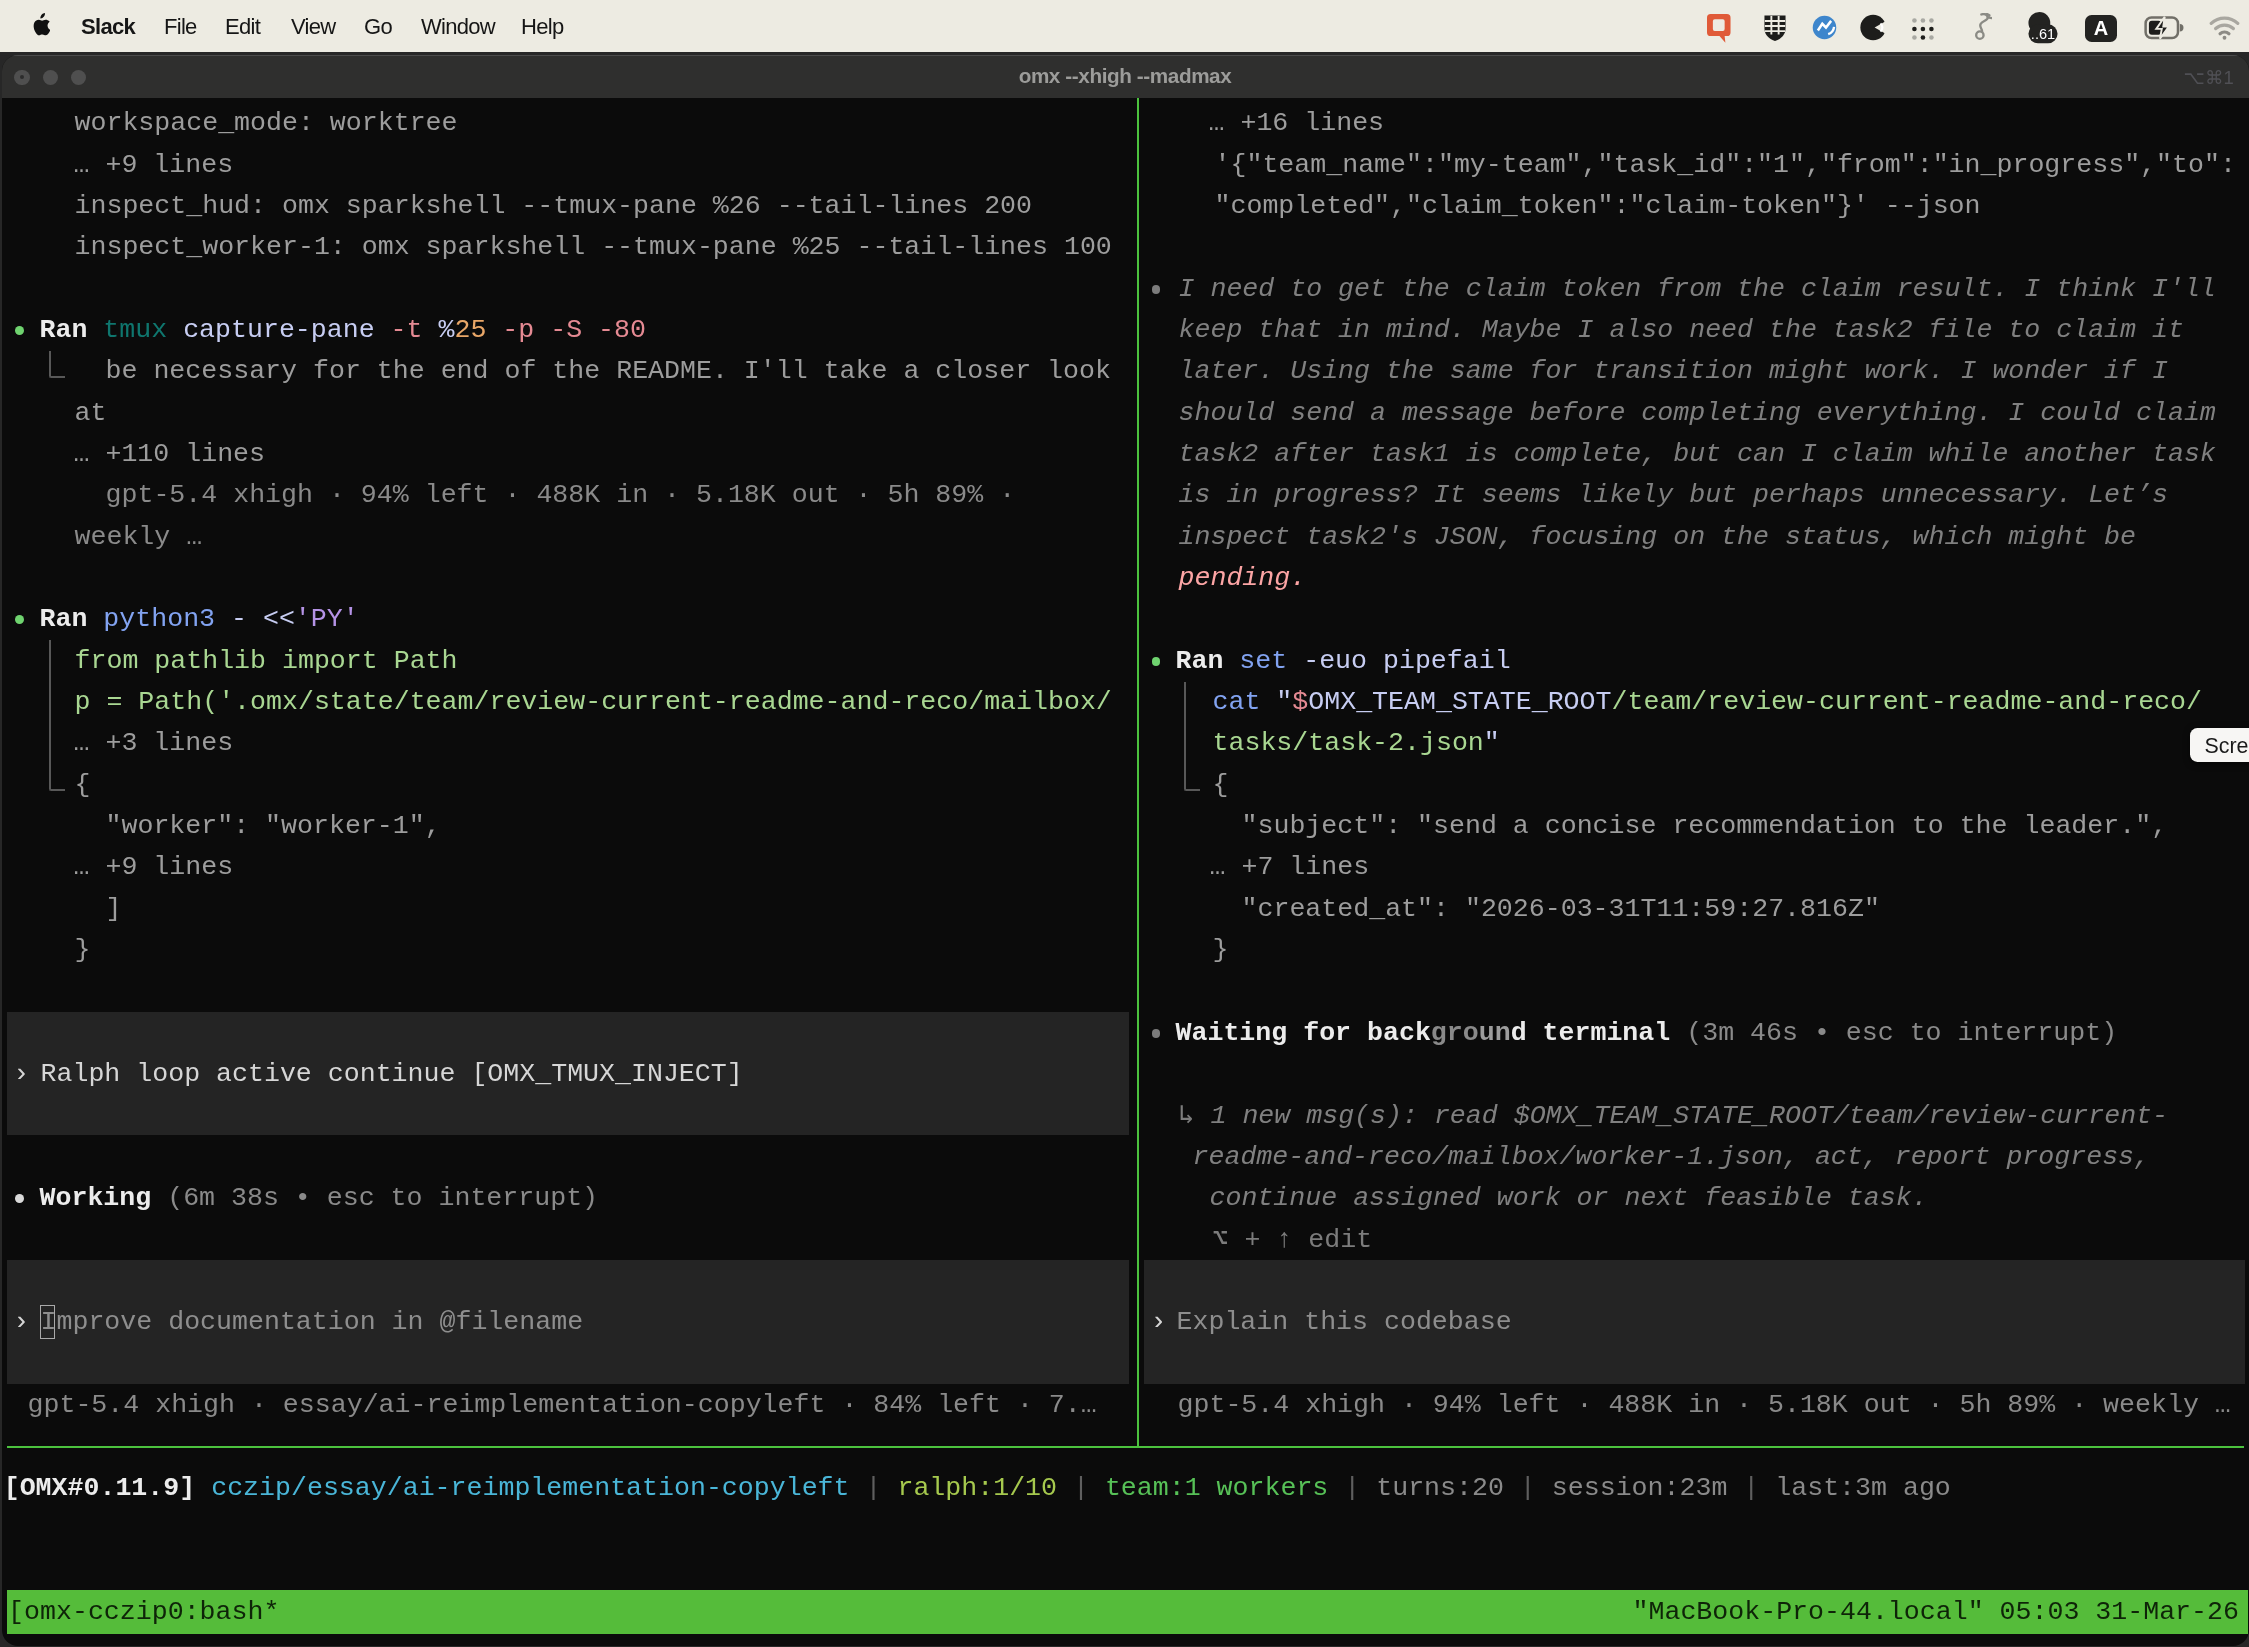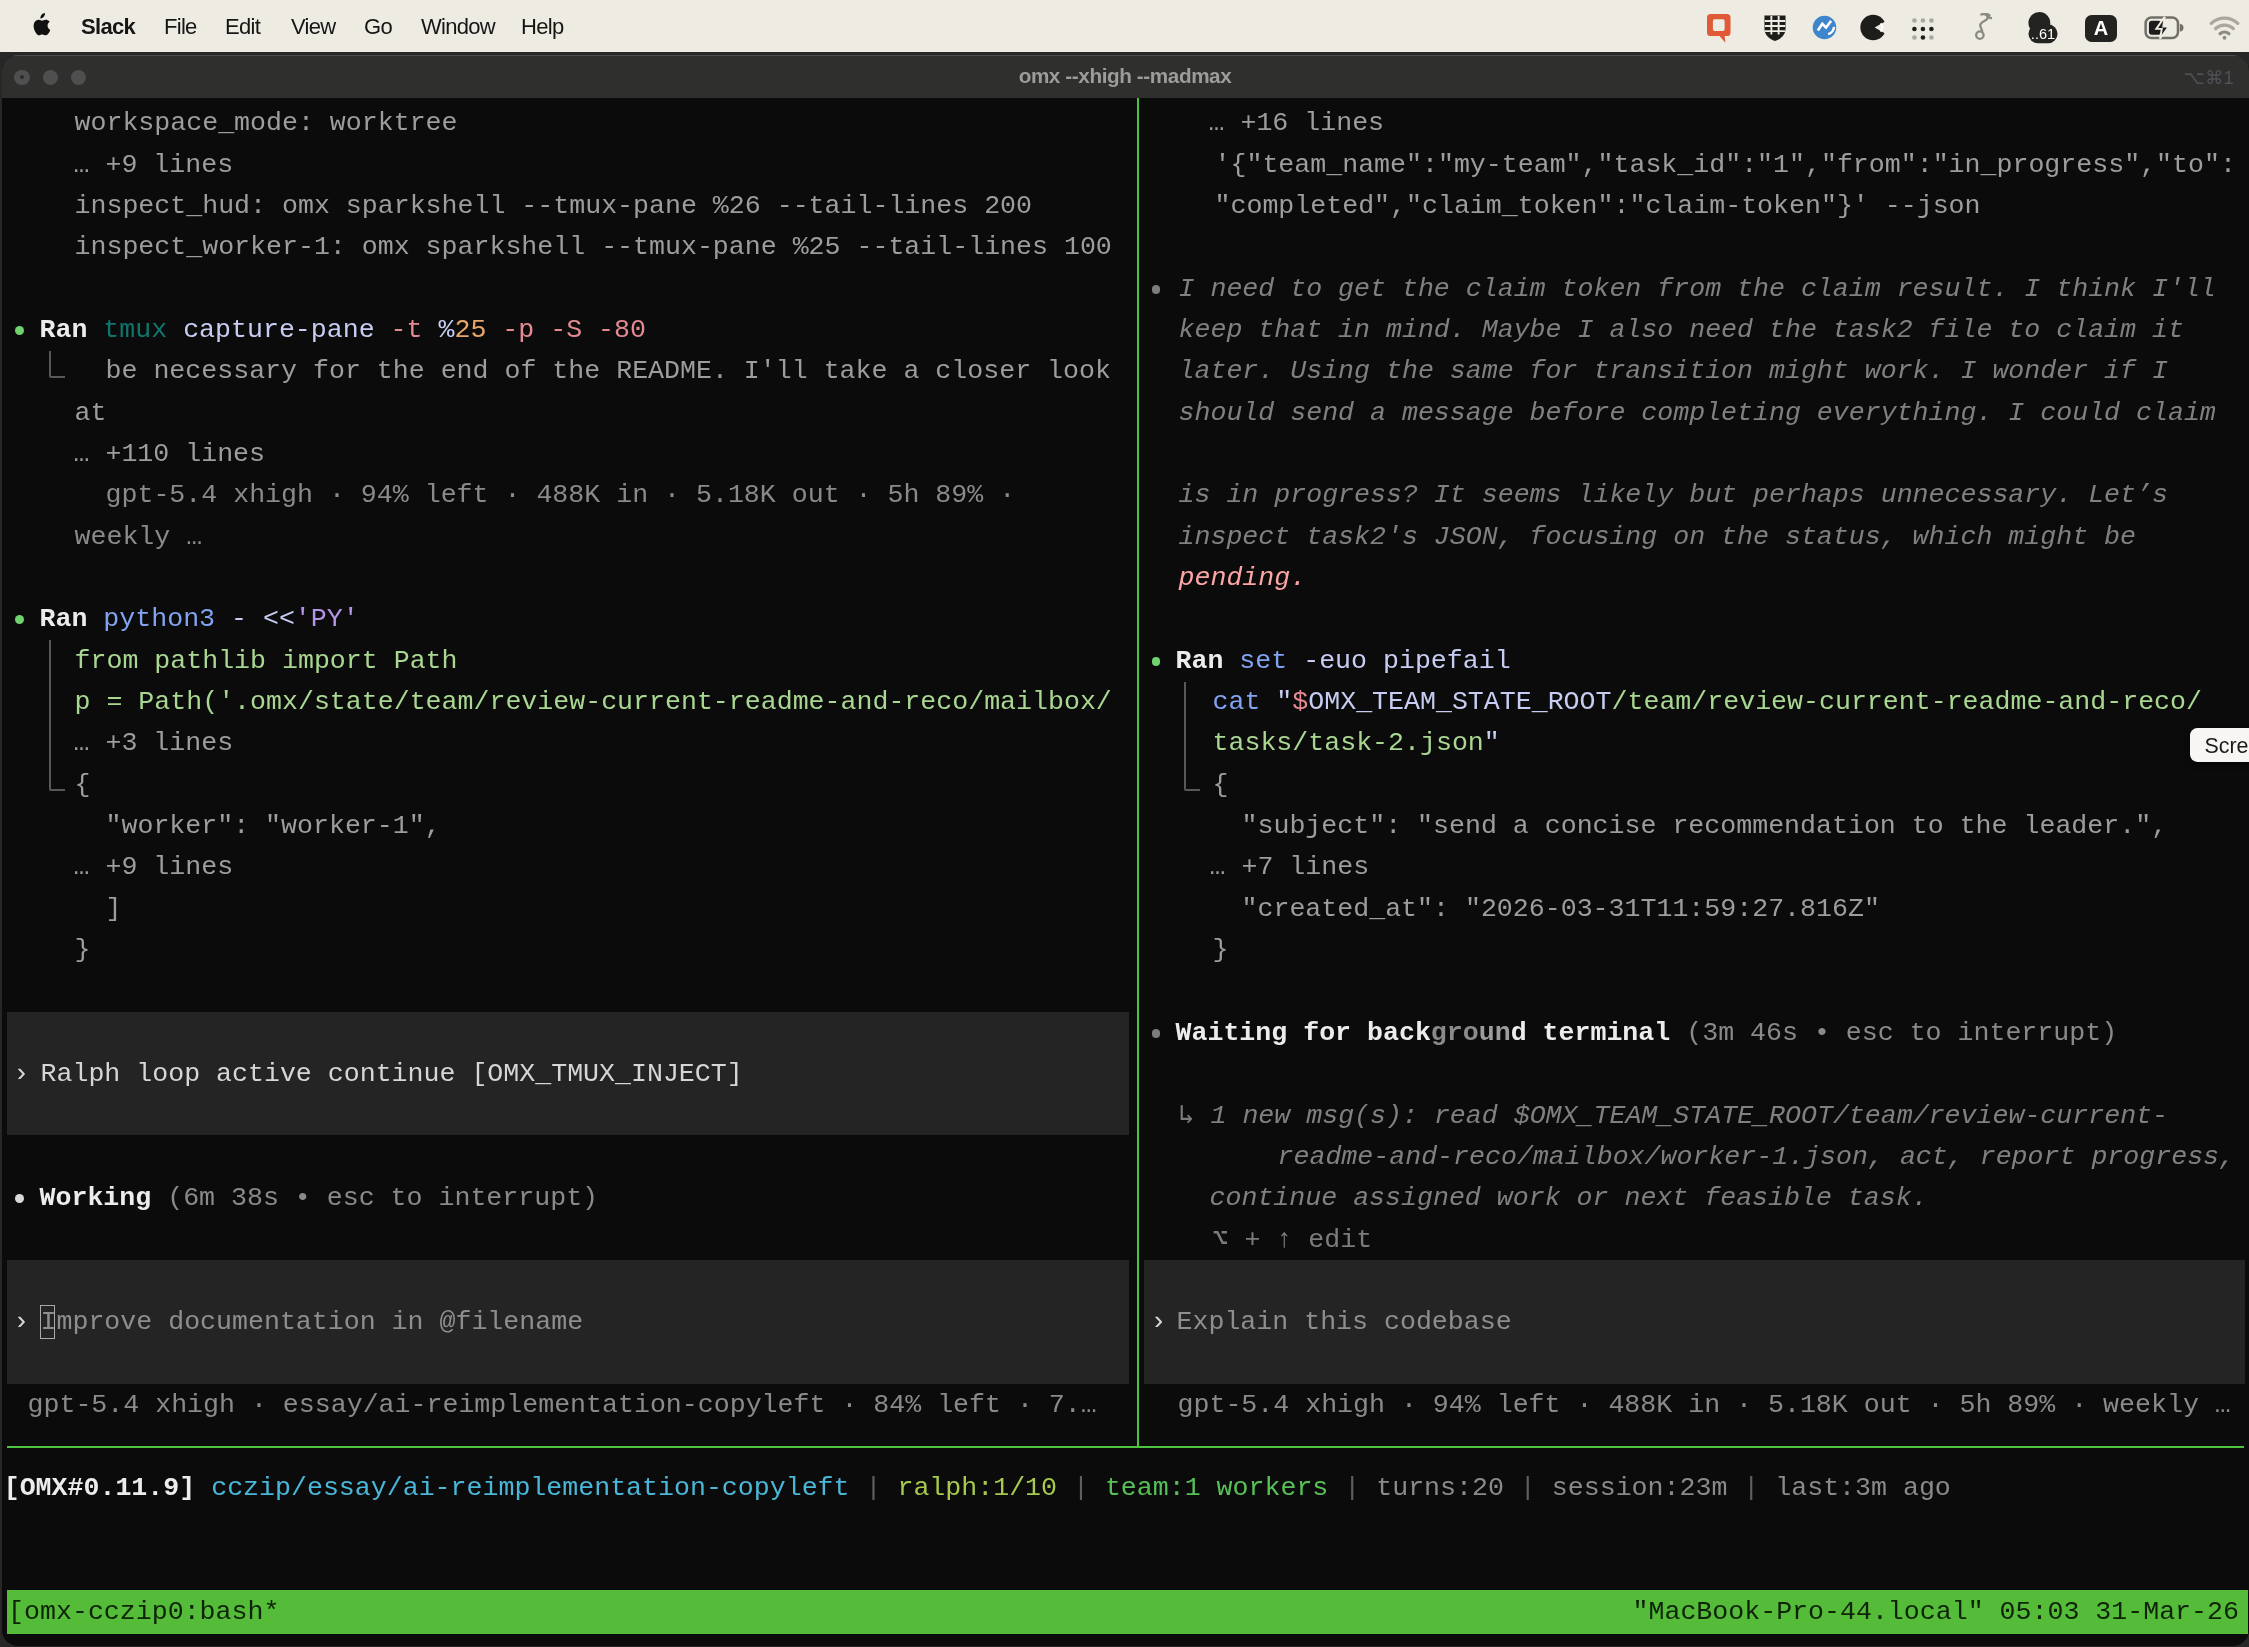--- a/index.html
+++ b/index.html
@@ -139,37 +139,38 @@
     <div class="ln " style="left:26px;top:1334px"><span style="color:#8a8a8a;">gpt-5.4 xhigh · essay/ai-reimplementation-copyleft · 84% left · 7.…</span></div>
     <div class="gsep" style="left:1135px;top:43px;width:2.2px;height:1349px"></div>
     <div class="ln " style="left:1207px;top:52px">… +16 lines</div>
     <div class="ln " style="left:1213px;top:94px">'{"team_name":"my-team","task_id":"1","from":"in_progress","to":</div>
     <div class="ln " style="left:1213px;top:135px">"completed","claim_token":"claim-token"}' --json</div>
     <div style="position:absolute;left:1150px;top:230px;width:8.9px;height:8.9px;border-radius:50%;background:#7c7c7c"></div>
     <div class="ln " style="left:1177px;top:218px"><span style="color:#808080;font-style:italic;margin-top:32px;">I need to get the claim token from the claim result. I think I'll</span></div>
     <div class="ln " style="left:1177px;top:259px"><span style="color:#808080;font-style:italic;">keep that in mind. Maybe I also need the task2 file to claim it</span></div>
     <div class="ln " style="left:1177px;top:300px"><span style="color:#808080;font-style:italic;">later. Using the same for transition might work. I wonder if I</span></div>
     <div class="ln " style="left:1177px;top:342px"><span style="color:#808080;font-style:italic;margin-top:35px;">should send a message before completing everything. I could claim</span></div>
+    <div class="ln " style="left:1177px;top:383px"><span style="color:#808080;font-style:italic;">task2 after task1 is complete, but can I claim while another task</span></div>
     <div class="ln " style="left:1177px;top:424px"><span style="color:#808080;font-style:italic;">is in progress? It seems likely but perhaps unnecessary. Let’s</span></div>
     <div class="ln " style="left:1177px;top:466px"><span style="color:#808080;font-style:italic;">inspect task2's JSON, focusing on the status, which might be</span></div>
     <div class="ln " style="left:1177px;top:507px"><span style="color:#fca5a5;font-style:italic;">pending.</span></div>
     <div style="position:absolute;left:1150px;top:602px;width:8.9px;height:8.9px;border-radius:50%;background:#6fd36f"></div>
     <div class="ln " style="left:1174px;top:590px"><span style="color:#ececec;font-weight:bold;">Ran </span><span style="color:#82a3f1;">set </span><span style="color:#c7cdf2;">-euo pipefail</span></div>
     <div class="corner" style="left:1182px;top:627px;height:109px"></div>
     <div class="ln " style="left:1211px;top:631px"><span style="color:#82a3f1;">cat </span><span style="color:#c7cdf2;">"</span><span style="color:#e58a93;">$</span><span style="color:#c7cdf2;">OMX_TEAM_STATE_ROOT</span><span style="color:#a9d792;">/team/review-current-readme-and-reco/</span></div>
     <div class="ln " style="left:1211px;top:672px"><span style="color:#a9d792;">tasks/task-2.json</span><span style="color:#c7cdf2;">"</span></div>
     <div class="ln " style="left:1211px;top:714px">{</div>
     <div class="ln " style="left:1240px;top:755px">"subject": "send a concise recommendation to the leader.",</div>
     <div class="ln " style="left:1208px;top:796px">… +7 lines</div>
     <div class="ln " style="left:1240px;top:838px">"created_at": "2026-03-31T11:59:27.816Z"</div>
     <div class="ln " style="left:1211px;top:879px">}</div>
     <div style="position:absolute;left:1150px;top:974px;width:8.9px;height:8.9px;border-radius:50%;background:#7c7c7c"></div>
     <div class="ln " style="left:1174px;top:962px"><span style="color:#ececec;font-weight:bold;">Waiting for back</span><span style="color:#8a8a8a;font-weight:bold;">gro</span><span style="color:#9d9d9d;font-weight:bold;">un</span><span style="color:#ececec;font-weight:bold;">d terminal </span><span style="color:#8a8a8a;">(3m 46s • esc to interrupt)</span></div>
     <div class="ln " style="left:1177px;top:1045px"><span style="color:#7c7c7c;">↳ </span><span style="color:#808080;font-style:italic;">1 new msg(s): read $OMX_TEAM_STATE_ROOT/team/review-current-</span></div>
-    <div class="ln " style="left:1276px;top:1086px"><span style="color:#808080;font-style:italic;">readme-and-reco/mailbox/worker-1.json, act, report progress,</span></div>
+    <div class="ln " style="left:1191px;top:1086px"><span style="color:#808080;font-style:italic;">readme-and-reco/mailbox/worker-1.json, act, report progress,</span></div>
     <div class="ln " style="left:1208px;top:1127px"><span style="color:#808080;font-style:italic;">continue assigned work or next feasible task.</span></div>
     <div class="ln " style="left:1211px;top:1169px"><span style="color:#7c7c7c;">⌥ + ↑ edit</span></div>
     <div class="bx" style="left:1142px;top:1205px;width:1101px;height:124px"></div>
     <div class="ln " style="left:1149px;top:1251px"><span style="color:#d6d6d6;">›</span></div>
     <div class="ln " style="left:1175px;top:1251px"><span style="color:#8e8e8e;">Explain this codebase</span></div>
     <div class="ln " style="left:1176px;top:1334px"><span style="color:#8a8a8a;">gpt-5.4 xhigh · 94% left · 488K in · 5.18K out · 5h 89% · weekly …</span></div>
     <div class="gsep" style="left:5.9px;top:1391px;width:2237px;height:2.2px"></div>
     <div class="ln " style="left:2.2px;top:1417px"><span style="color:#ececec;font-weight:bold;">[OMX#0.11.9]</span> <span style="color:#4ab6d8;">cczip/essay/ai-reimplementation-copyleft</span><span style="color:#5f5f5f;"> | </span><span style="color:#a6c94e;">ralph:1/10</span><span style="color:#5f5f5f;"> | </span><span style="color:#57c157;">team:1 workers</span><span style="color:#5f5f5f;"> | </span><span style="color:#8a8a8a;">turns:20</span><span style="color:#5f5f5f;"> | </span><span style="color:#8a8a8a;">session:23m</span><span style="color:#5f5f5f;"> | </span><span style="color:#8a8a8a;">last:3m ago</span></div>
     <div style="position:absolute;left:5.9px;top:1535px;width:2241px;height:44px;background:#55bc3a"></div>
     <div class="ln" style="left:6.6px;top:1541px;color:#0e2408">[omx-cczip0:bash*</div>

